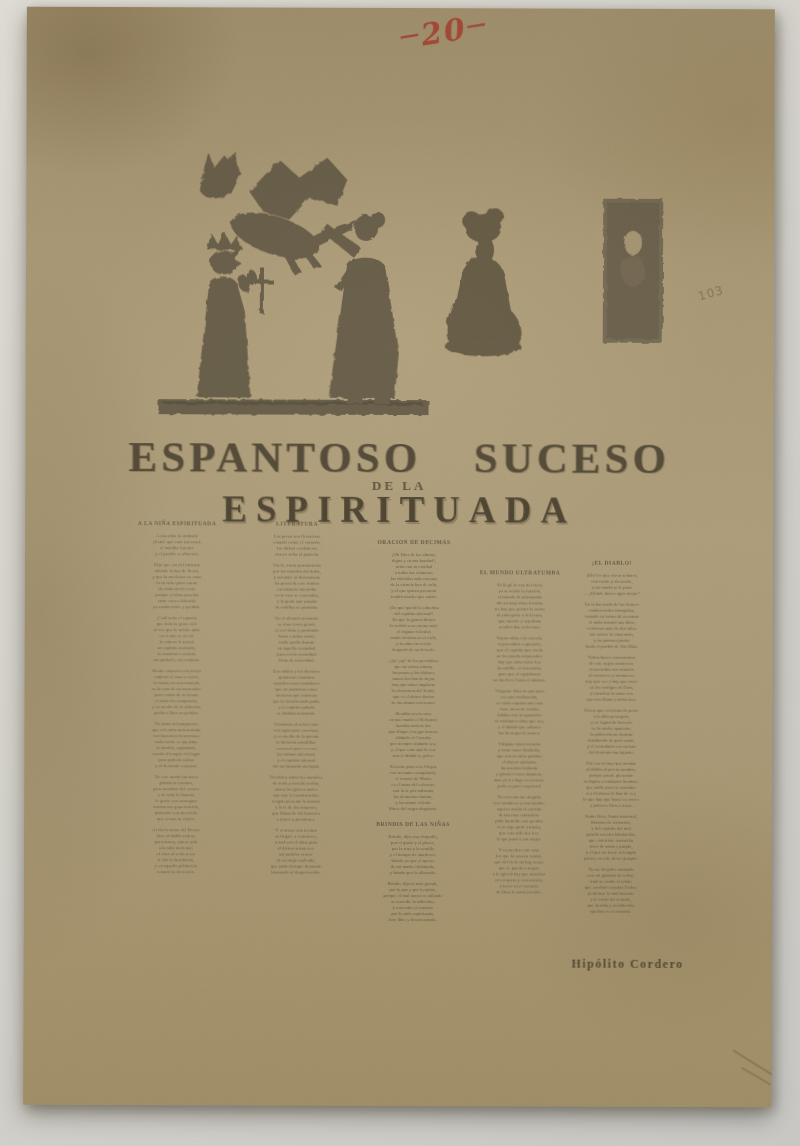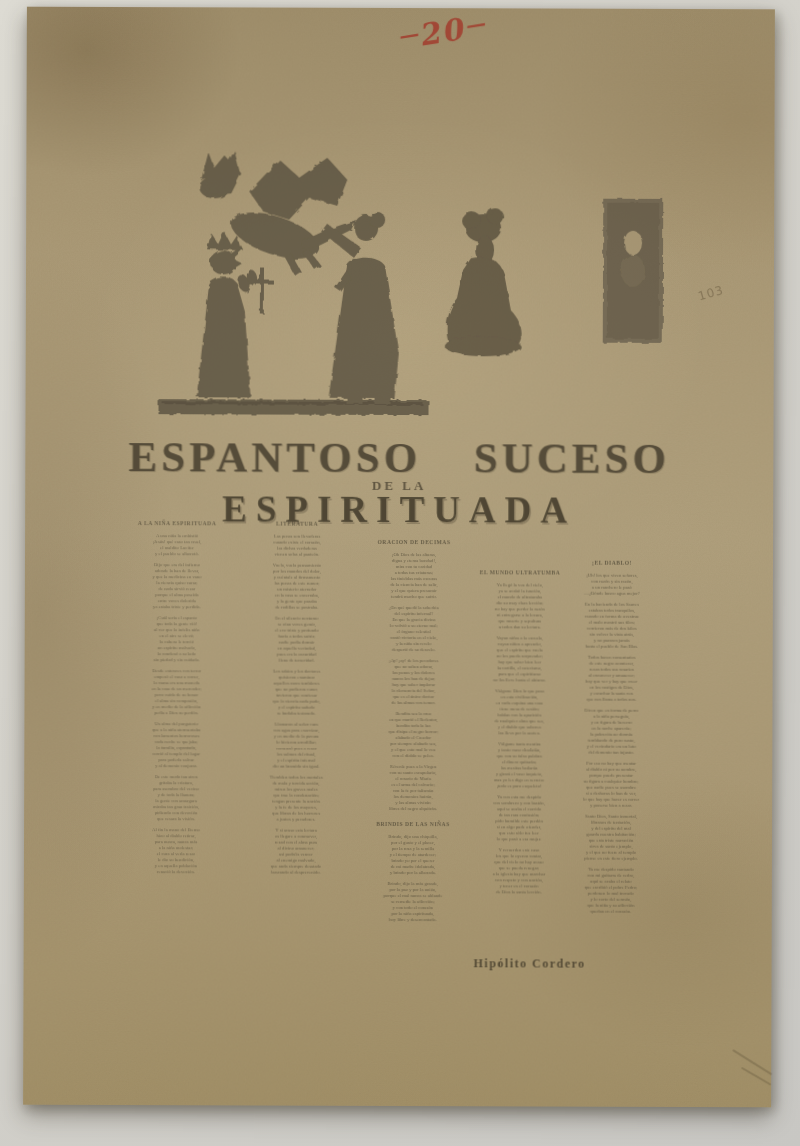--- a/index.html
+++ b/index.html
@@ -37,21 +37,21 @@
   .col .hdr{font:700 5.6px/8px "Liberation Serif",serif;letter-spacing:.5px;text-align:center;
     margin-bottom:6px;opacity:.85;}
   .col .sub{margin-top:8px;}
   .stanza{font:400 4.7px/6px "Liberation Serif",serif;text-align:center;margin-bottom:5px;
     filter:blur(.25px);opacity:.82;}
   .c0{left:92px;top:512px;width:120px;opacity:.78;}
   .c1{left:214px;top:512px;width:116px;opacity:.84;}
   .c2{left:331px;top:530px;width:116px;opacity:.88;}
   .c3{left:449px;top:560px;width:92px;opacity:.84;}
   .c4{left:533px;top:550px;width:108px;opacity:.88;}
-  .sig{position:absolute;left:450px;top:948px;width:210px;text-align:left;
+  .sig{position:absolute;left:450px;top:948px;width:210px;text-align:right;
     font:700 12px/14px "Liberation Serif",serif;letter-spacing:1.5px;color:rgba(70,62,45,.85);
     filter:blur(.25px);}
   .illus{position:absolute;left:125px;top:142px;}
 </style>
 </head>
 <body>
 
 <div class="stage">
   <div class="paper">
 

